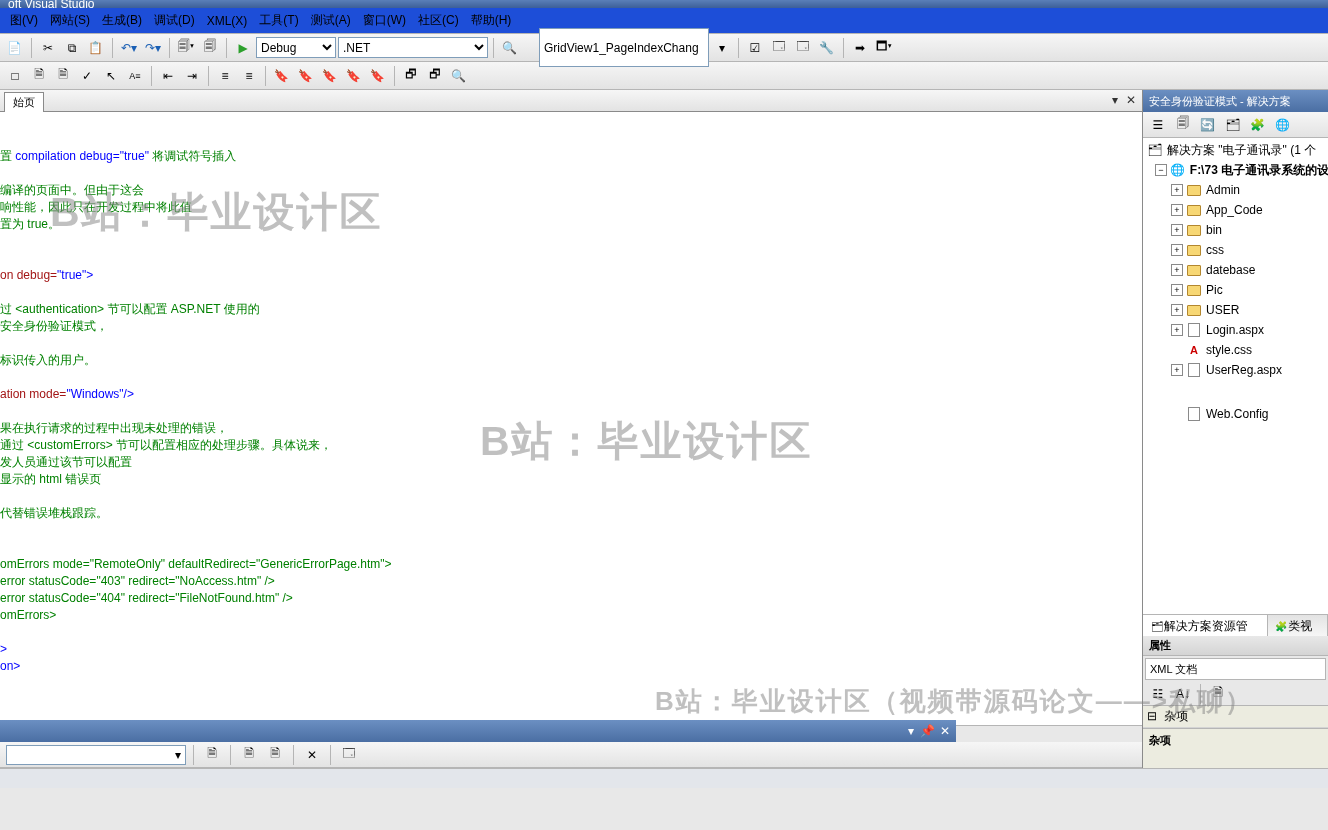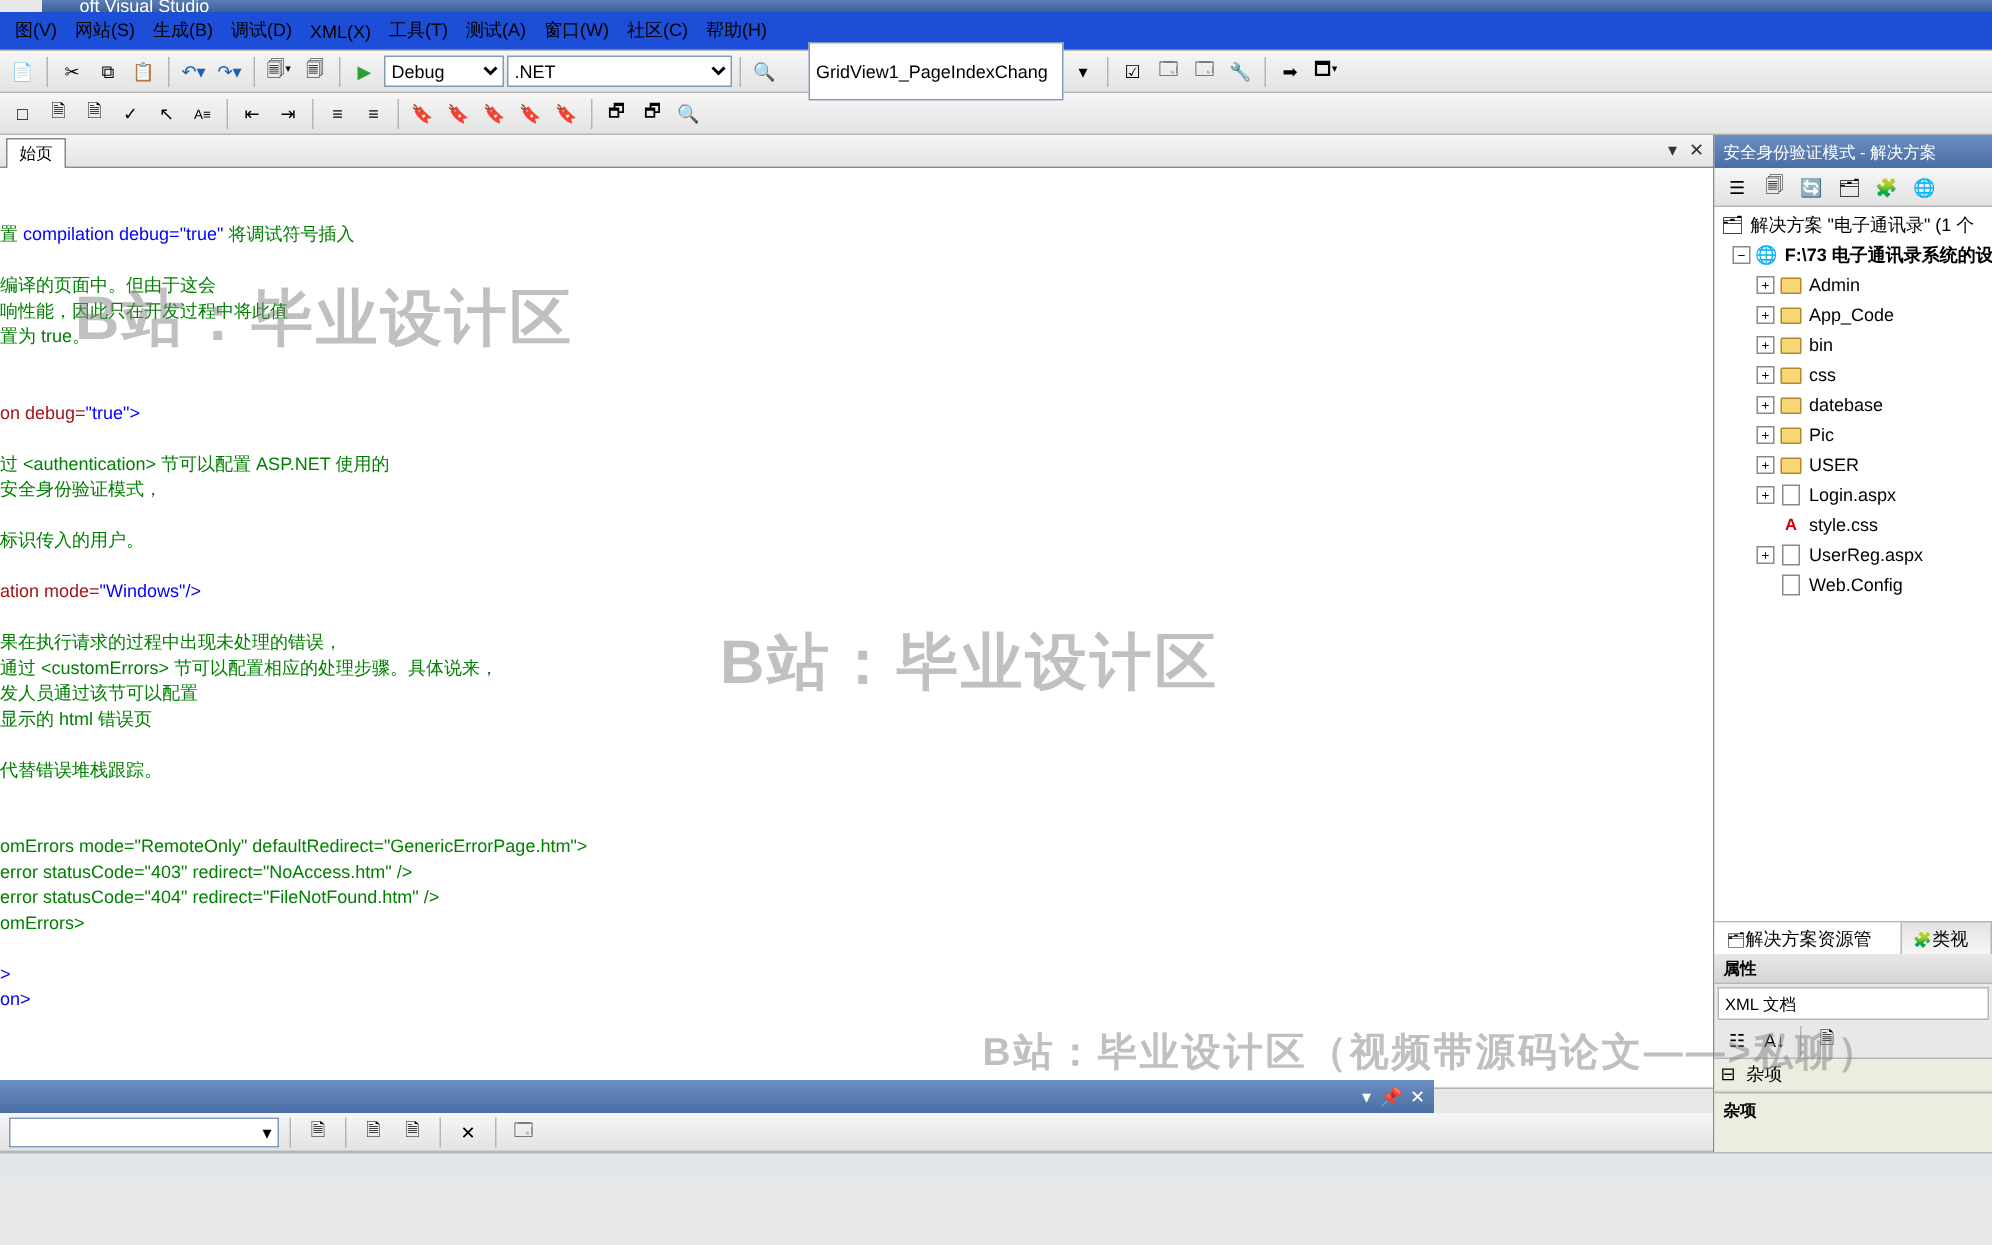--- a/index.html
+++ b/index.html
@@ -1,17 +1,17 @@
 <!DOCTYPE html>
 <html><head>
 <meta charset="utf-8">
 <style>
 * { margin: 0; padding: 0; box-sizing: border-box; font-family: "Microsoft YaHei", Tahoma, sans-serif; font-size: 12px; }
 body { background: #e8e8e8; width: 1328px; height: 830px; overflow: hidden; position: relative; }
-.titlebar { height: 8px; background: linear-gradient(#5a7fb8, #3d5f98); color: #fff; padding-left: 25px; line-height: 8px; overflow: hidden; font-size: 10px; margin-left: 28px; }
+.titlebar { height: 8px; background: linear-gradient(#5a7fb8, #3d5f98); color: #fff; padding-left: 8px; line-height: 8px; overflow: hidden; font-size: 10px; }
 .menubar { height: 26px; background: #1d4ed8; border-bottom: 1px solid #b5b5b5; display: flex; align-items: center; padding: 0 4px; }
 .menubar .menu { padding: 3px 6px; cursor: pointer; }
 .toolbar { height: 28px; background: linear-gradient(#f6f6f6, #e3e3e3); border-bottom: 1px solid #b5b5b5; display: flex; align-items: center; padding: 0 4px; gap: 2px; }
 .tb-btn { width: 22px; height: 22px; display: inline-flex; align-items: center; justify-content: center; cursor: pointer; border-radius: 2px; }
 .tb-sep { width: 1px; height: 20px; background: #b5b5b5; margin: 0 3px; }
 .tb-combo { height: 21px; border: 1px solid #7f9db9; background: #fff; font-size: 12px; }
 .tb-find { height: 39px; width: 170px; border: 1px solid #7f9db9; background: #fff; padding: 0 4px; margin-left: 16px; }
 .main { display: flex; height: 678px; }
 .editor-area { flex: 1; display: flex; flex-direction: column; background: #fff; min-width: 0; }
 .doc-tabs { height: 22px; background: linear-gradient(#f6f6f6, #e3e3e3); display: flex; align-items: flex-end; padding: 0 4px; position: relative; border-bottom: 1px solid #8a8a8a; }
@@ -253,21 +253,21 @@
             <span class="tree-ico" style="color: rgb(204, 0, 0); font-weight: bold; font-size: 11px;">A</span>
             <span>style.css</span>
           </div>
           <div class="tree-row" style="padding-left: 28px;">
             <span class="exp">+</span>
             <span class="tree-ico">
               <span class="file"></span>
             </span>
             <span>UserReg.aspx</span>
           </div>
-          <div class="tree-row" style="padding-left: 28px;">
+          <div class="tree-row" style="padding-left: 28px; margin-top: 24px;">
             <span style="width: 15px; display: inline-block;"></span>
             <span class="tree-ico">
               <span class="file"></span>
             </span>
             <span>Web.Config</span>
           </div>
         </div>
     </div>
     <div class="panel-tabs">
       <div class="pt active"><span style="font-size:10px">🗂</span><span>解决方案资源管理器</span></div>

